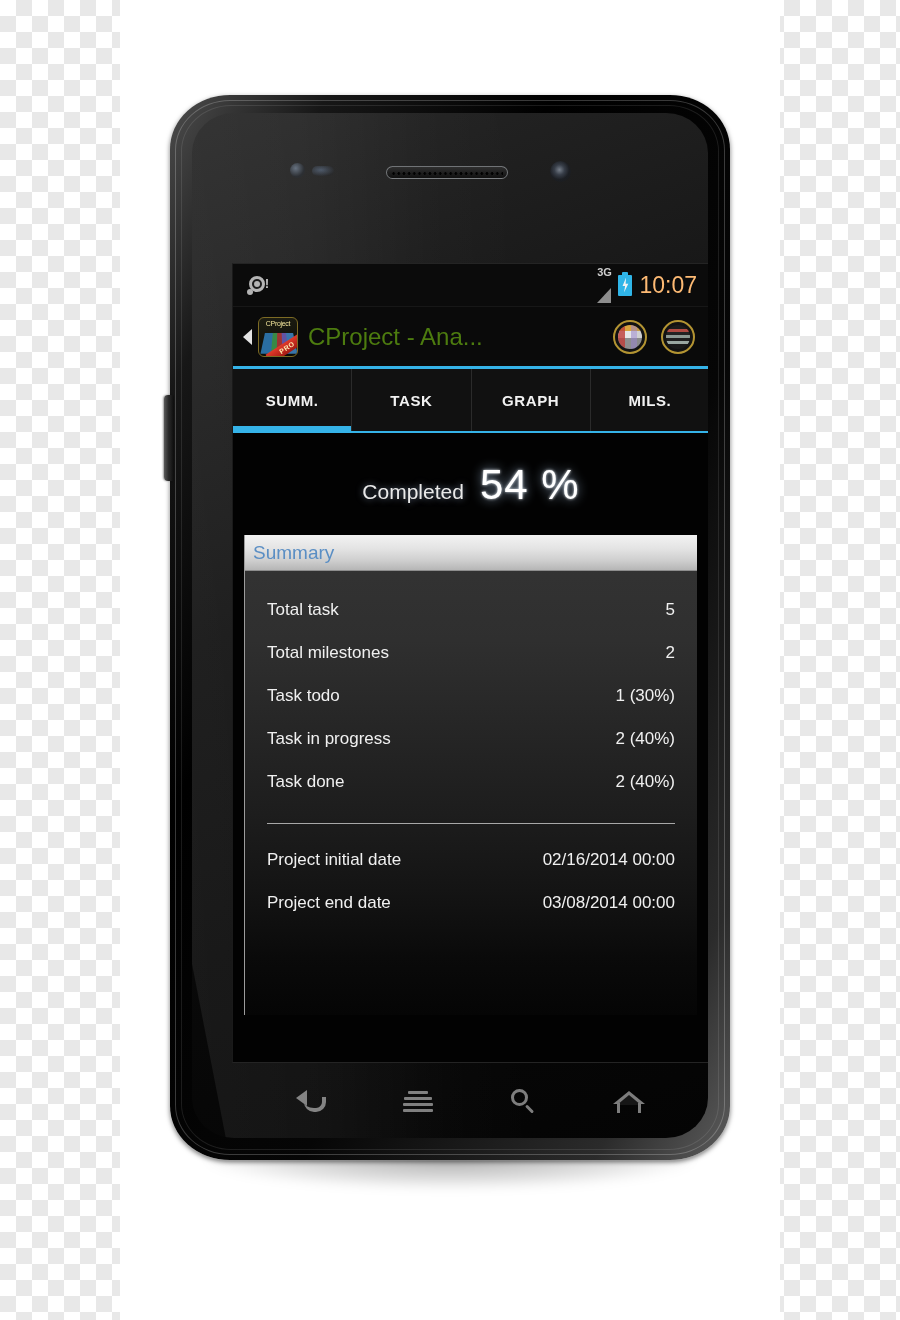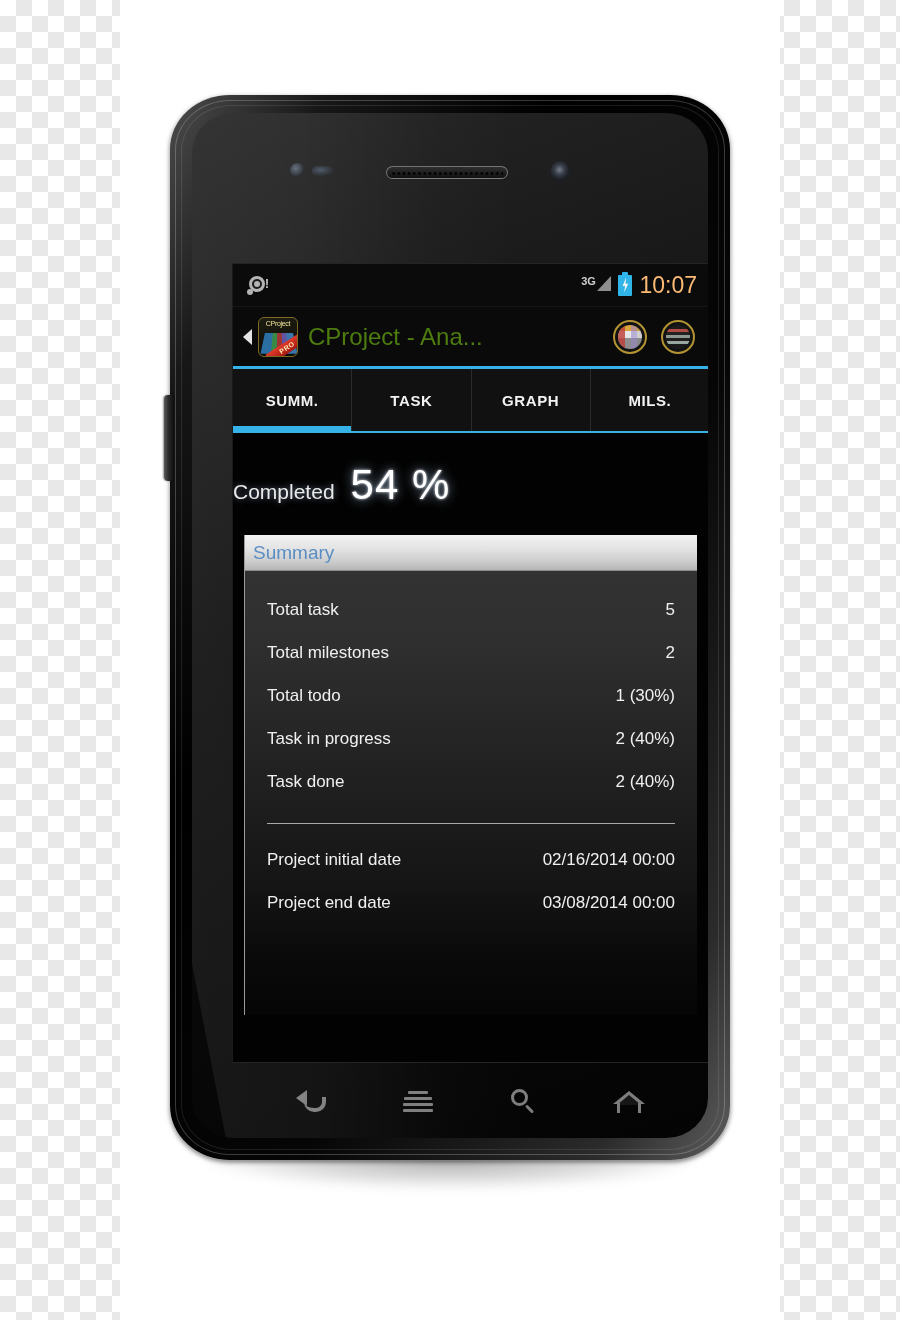--- a/index.html
+++ b/index.html
@@ -178,21 +178,21 @@
     width: 6px; height: 6px; border-radius: 50%;
     background: #b4b4b4;
   }
   .alarm-icon .bang {
     position: absolute; left: 18px; top: 3px;
     font-size: 12px; line-height: 12px; font-weight: bold; color: #cfcfcf;
   }
 
   #status-right { display: flex; align-items: center; gap: 7px; }
   .sig-3g {
-    display: flex; align-items: flex-start; gap: 2px;
+    display: flex; align-items: center; gap: 2px; flex-direction: column;
   }
   .sig-3g .lbl { font-size: 11px; color: #cfcfcf; line-height: 11px; font-weight: bold; letter-spacing: -0.3px; padding-bottom: 8px; }
   .sig-3g .tri {
     width: 0; height: 0;
     border-left: 14px solid transparent;
     border-bottom: 15px solid #8e8e8e;
   }
   .batt {
     position: relative;
     width: 14px; height: 21px;
@@ -331,20 +331,21 @@
   #content {
     position: relative;
     height: 631px;
     background: #020202;
     padding: 0;
   }
 
   #completed-row {
     display: flex;
     align-items: baseline;
+    justify-content: center;
     gap: 16px;
     padding-top: 28px;
     padding-bottom: 26px;
   }
   #completed-label {
     font-size: 21px;
     color: #e9e9e9;
     text-shadow: 0 0 7px rgba(190,215,255,0.55);
   }
   #completed-value {
@@ -551,21 +552,21 @@
 
               <div class="srow">
                 <span>Total task</span>
                 <span class="val">5</span>
               </div>
               <div class="srow">
                 <span>Total milestones</span>
                 <span class="val">2</span>
               </div>
               <div class="srow">
-                <span>Total todo</span>
+                <span>Task todo</span>
                 <span class="val">1 (30%)</span>
               </div>
               <div class="srow">
                 <span>Task in progress</span>
                 <span class="val">2 (40%)</span>
               </div>
               <div class="srow">
                 <span>Task done</span>
                 <span class="val">2 (40%)</span>
               </div>

